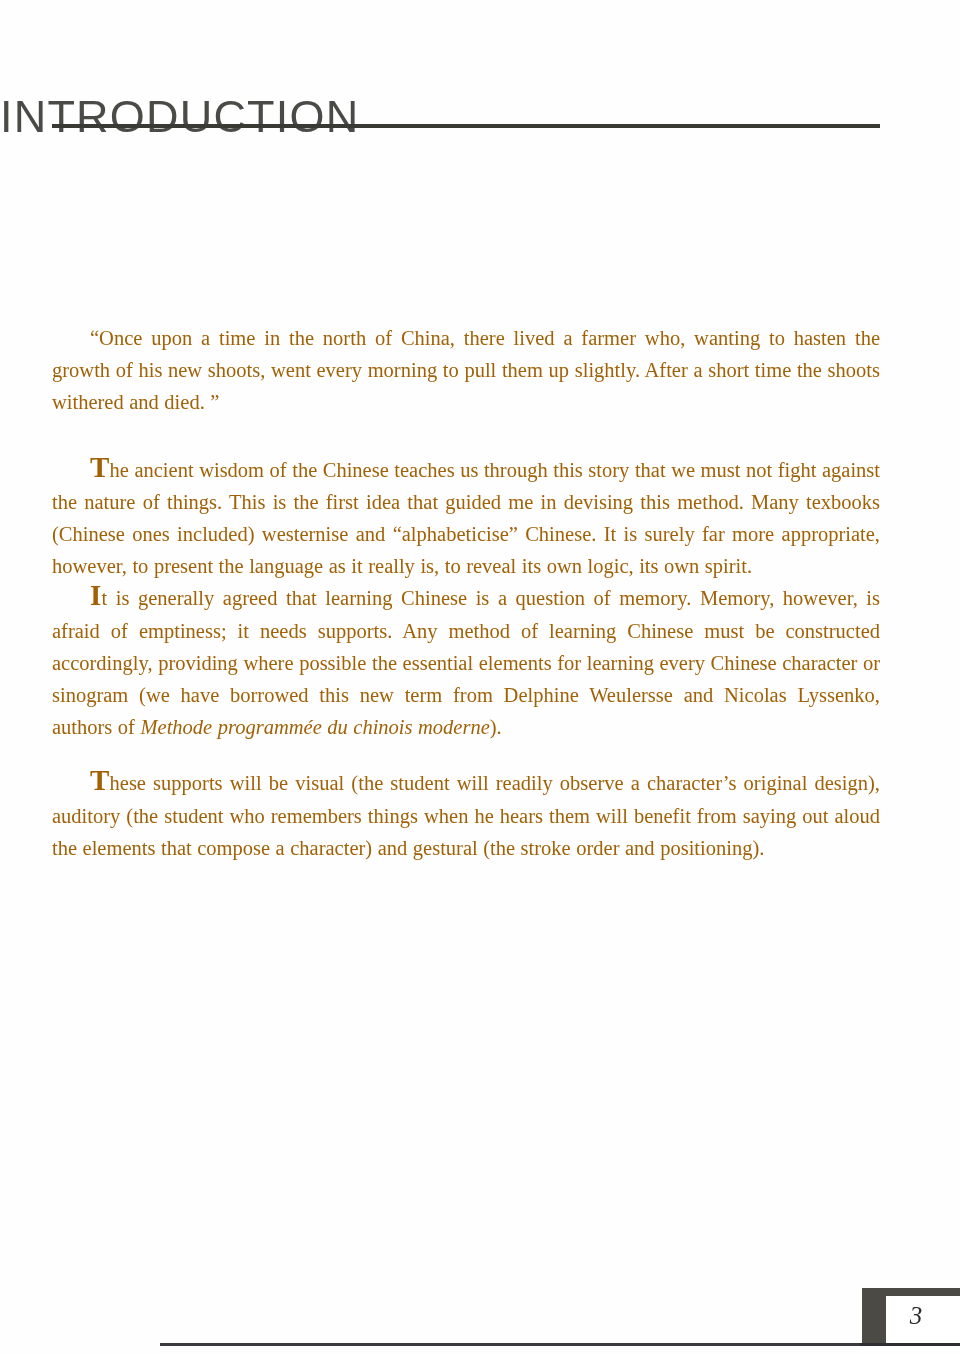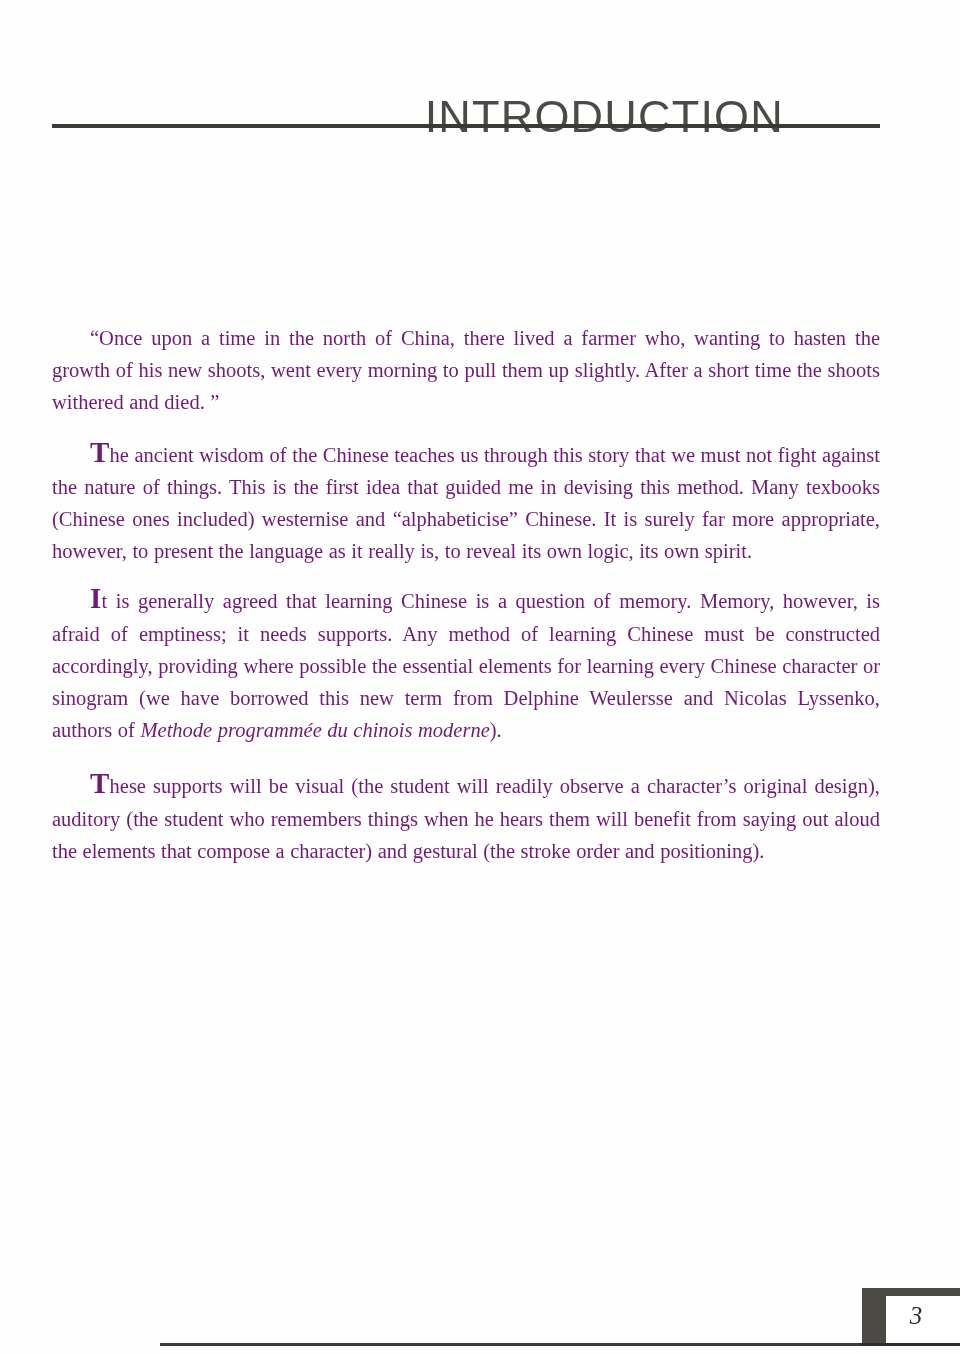--- a/index.html
+++ b/index.html
@@ -23,21 +23,21 @@
     background: #fefefe;
     box-sizing: border-box;
   }
 
   
   .chapter-title {
     position: absolute;
     left: 0;
     top: 64px;
     width: 784px;
-    text-align: right;
+    text-align: left;
     font-family: "Liberation Sans", "DejaVu Sans", sans-serif;
     font-size: 45px;
     letter-spacing: 1.2px;
     color: #4a4a46;
     font-weight: 400;
     line-height: 1;
   }
 
   .title-rule {
     position: absolute;
@@ -55,27 +55,27 @@
     top: 322px;
     width: 828px;
   }
 
   p.para {
     margin: 0 0 0 0;
     text-align: justify;
     text-justify: inter-word;
     font-size: 20.5px;
     line-height: 32.2px;
-    color: #701a75;
+    color: #a16207;
     text-indent: 38px;
     word-spacing: 0.4px;
   }
 
-  p.gap-lg { margin-top: 20px; }
-  p.gap-sm { margin-top: 18px; }
+  p.gap-lg { margin-top: 35px; }
+  p.gap-sm { }
   p.gap-xs { margin-top: 24px; }
 
   .initial {
     font-size: 29px;
     line-height: 0;
     font-weight: 600;
     letter-spacing: 0.2px;
   }
 
   .ital {

